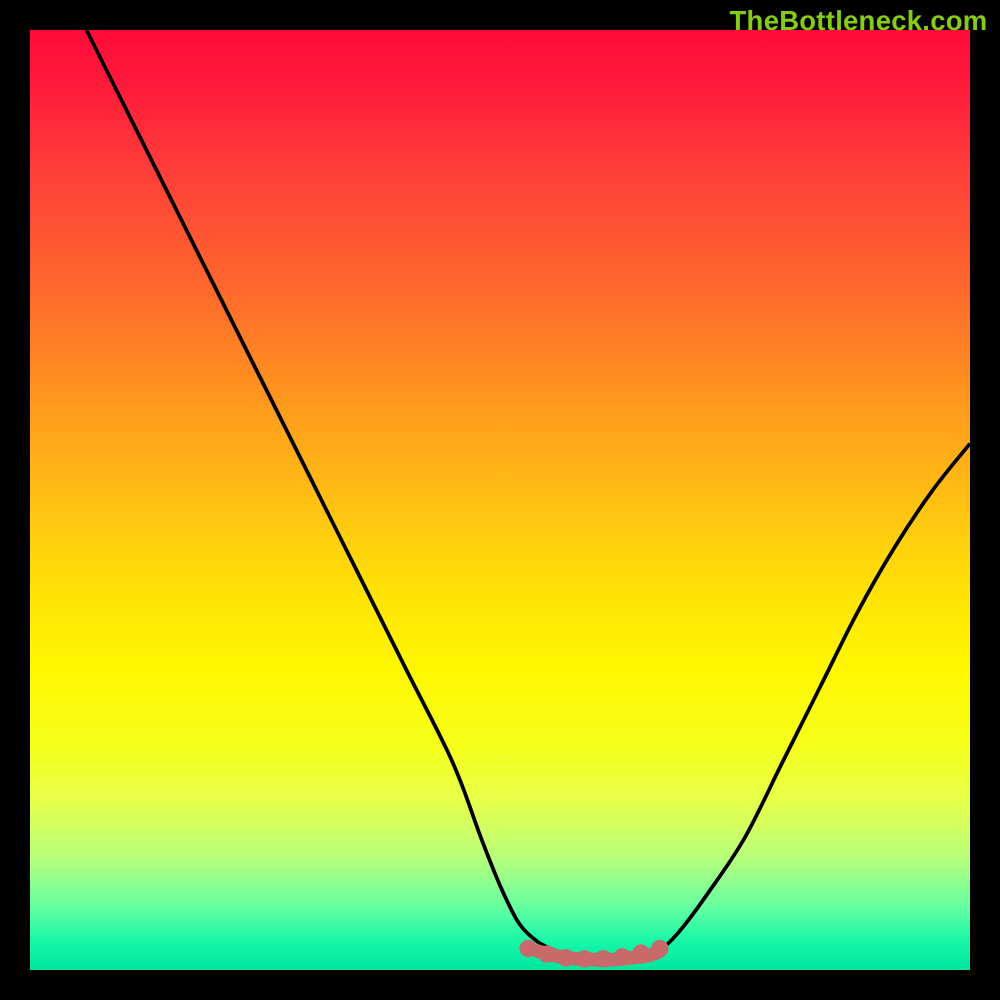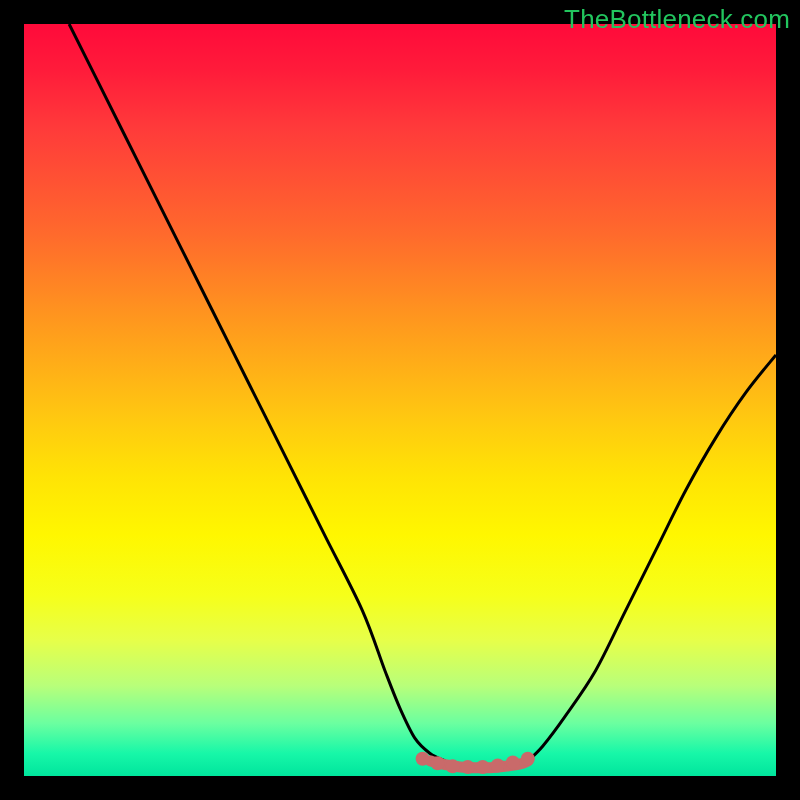--- a/index.html
+++ b/index.html
@@ -44,23 +44,23 @@
       #b8ff7a 88%,
       #6bffa0 93%,
       #17f7a8 97%,
       #00e59d 100%
     );
   }
   .watermark {
     position: absolute;
     top: 4px;
     right: 10px;
-    color: #22c55e;
-    font-size: 26px;
-    font-weight: 400;
+    color: #84cc16;
+    font-size: 22px;
+    font-weight: 700;
     letter-spacing: 0.2px;
     z-index: 10;
     user-select: none;
   }
   svg.curves {
     position: absolute;
     inset: 0;
   }
 </style>
 </head>

